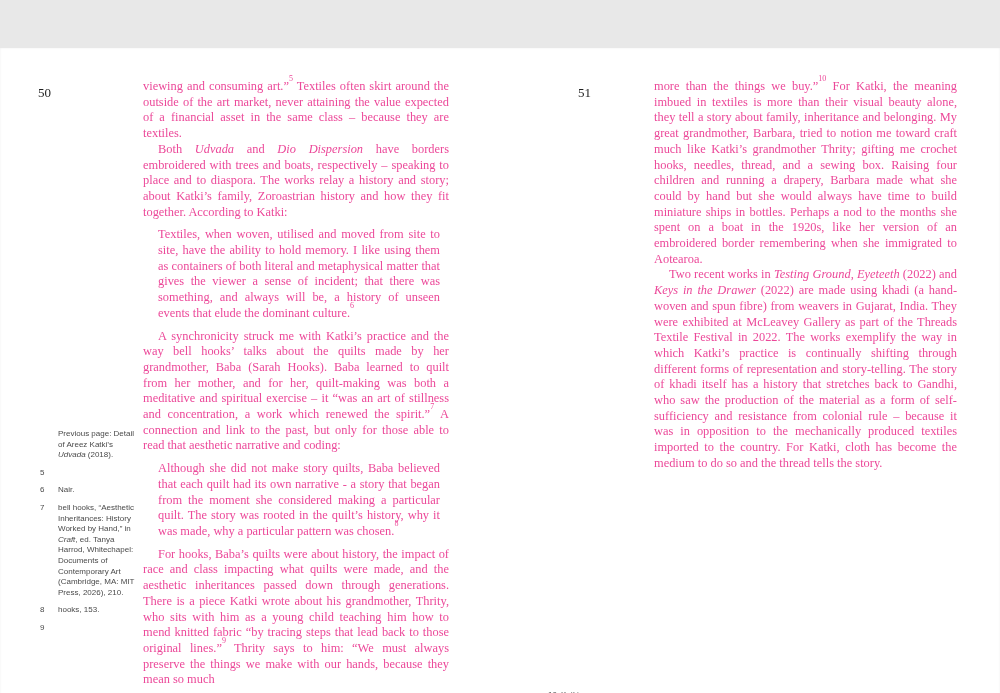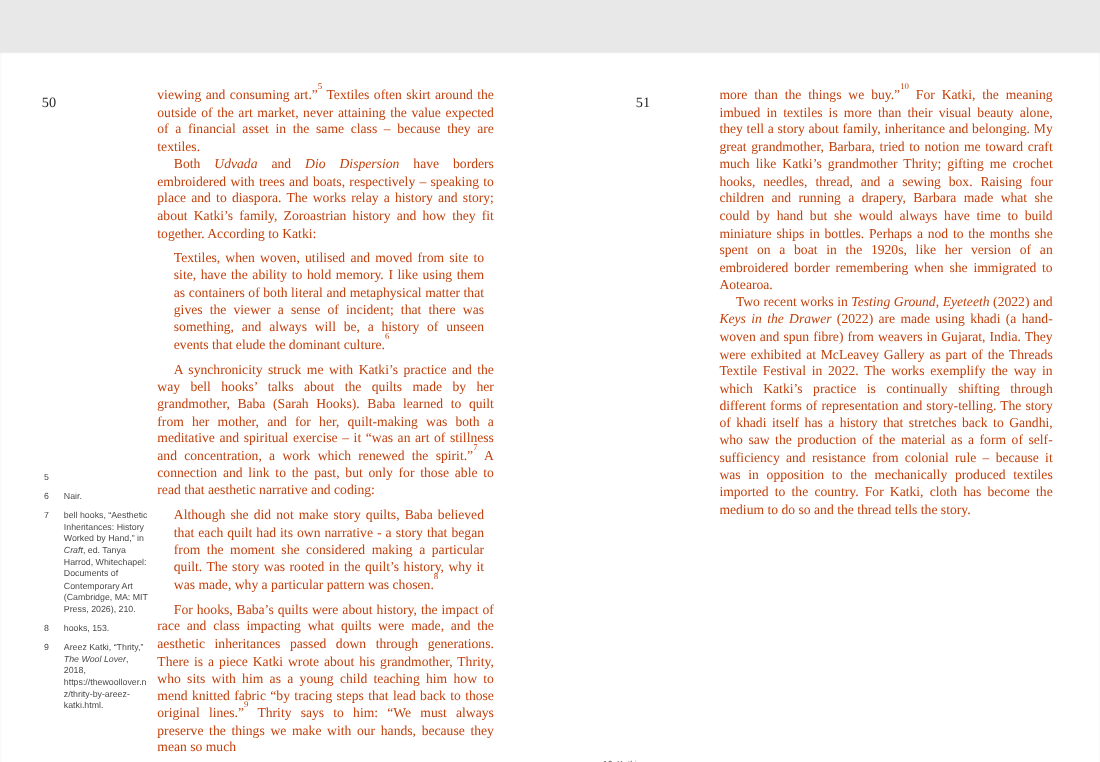--- a/index.html
+++ b/index.html
@@ -27,21 +27,21 @@
   }
   .page-number.left  { left: 38px; }
   .page-number.right { left: 578px; }
 
   .body-column {
     position: absolute;
     top: 31px;
     font-size: 12.4px;
     line-height: 15.7px;
     text-align: justify;
-    color: #c2410c;
+    color: #ec4899;
   }
   .body-column.left  { left: 143px; width: 306px; }
   .body-column.right { left: 654px; width: 303px; }
 
   .body-column p { margin: 0; }
   .body-column p.indent { text-indent: 15px; }
   .body-column p.plain  { text-indent: 0; }
   .body-column p.quote  {
     margin: 7px 9px 7px 15px;
     text-indent: 0;
@@ -91,39 +91,42 @@
   .footnote-right .note-num { flex: 0 0 13px; }
 </style>
 </head>
 <body>
 
 <div class="spread">
 
   <div class="page-number left">50</div>
 
   <div class="sidebar">
+    <div class="note-row caption">
+      <div class="note-num"></div>
+      <div class="note-text"><span>Previous page: Detail of Areez Katki’s </span><i>Udvada</i><span> (2018).</span></div>
+    </div>
     <div>
         <div class="note-row">
           <div class="note-num">5</div>
         </div>
         <div class="note-row">
           <div class="note-num">6</div>
           <div class="note-text"><span>Nair.</span></div>
         </div>
         <div class="note-row">
           <div class="note-num">7</div>
           <div class="note-text"><span>bell hooks, “Aesthetic Inheritances: History Worked by Hand,” in </span><i>Craft</i><span>, ed. Tanya Harrod, Whitechapel: Documents of Contemporary Art (Cambridge, MA: MIT Press, 2026), 210.</span></div>
         </div>
         <div class="note-row">
           <div class="note-num">8</div>
           <div class="note-text"><span>hooks, 153.</span></div>
         </div>
         <div class="note-row">
           <div class="note-num">9</div>
-          <div class="note-text"><span>Areez Katki, “Thrity,” </span><i>The Wool Lover</i><span>, 2018, https://thewoollover.nz/thrity-by-areez-katki.html.</span></div>
         </div>
       </div>
   </div>
 
   <div class="body-column left">
       <p class="plain"><span>viewing and consuming art.”</span><sup>5</sup><span> Textiles often skirt around the outside of the art market, never attaining the value expected of a financial asset in the same class – because they are textiles.</span></p>
       <p class="indent"><span>Both </span><i>Udvada</i><span> and </span><i>Dio Dispersion</i><span> have borders embroidered with trees and boats, respectively – speaking to place and to diaspora. The works relay a history and story; about Katki’s family, Zoroastrian history and how they fit together. According to Katki:</span></p>
       <p class="quote"><span>Textiles, when woven, utilised and moved from site to site, have the ability to hold memory. I like using them as containers of both literal and metaphysical matter that gives the viewer a sense of incident; that there was something, and always will be, a history of unseen events that elude the dominant culture.</span><sup>6</sup></p>
       <p class="indent"><span>A synchronicity struck me with Katki’s practice and the way bell hooks’ talks about the quilts made by her grandmother, Baba (Sarah Hooks). Baba learned to quilt from her mother, and for her, quilt-making was both a meditative and spiritual exercise – it “was an art of stillness and concentration, a work which renewed the spirit.”</span><sup>7</sup><span> A connection and link to the past, but only for those able to read that aesthetic narrative and coding:</span></p>
       <p class="quote"><span>Although she did not make story quilts, Baba believed that each quilt had its own narrative - a story that began from the moment she considered making a particular quilt. The story was rooted in the quilt’s history, why it was made, why a particular pattern was chosen.</span><sup>8</sup></p>

